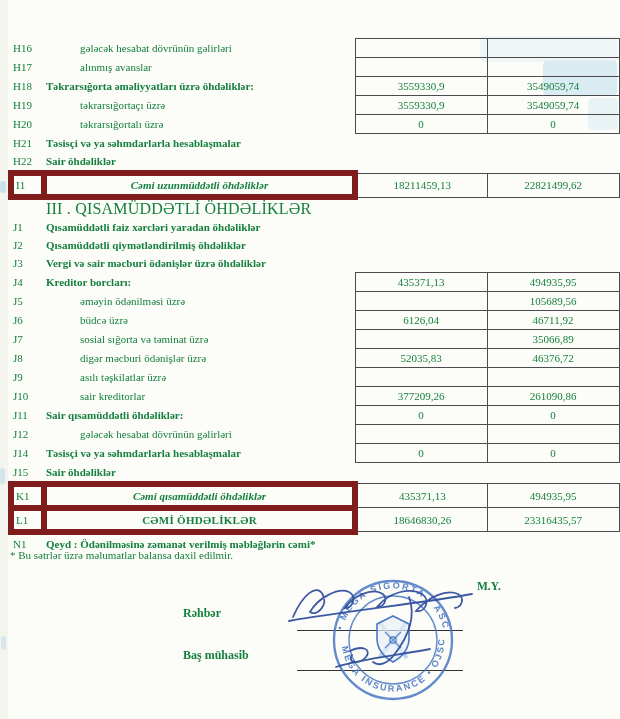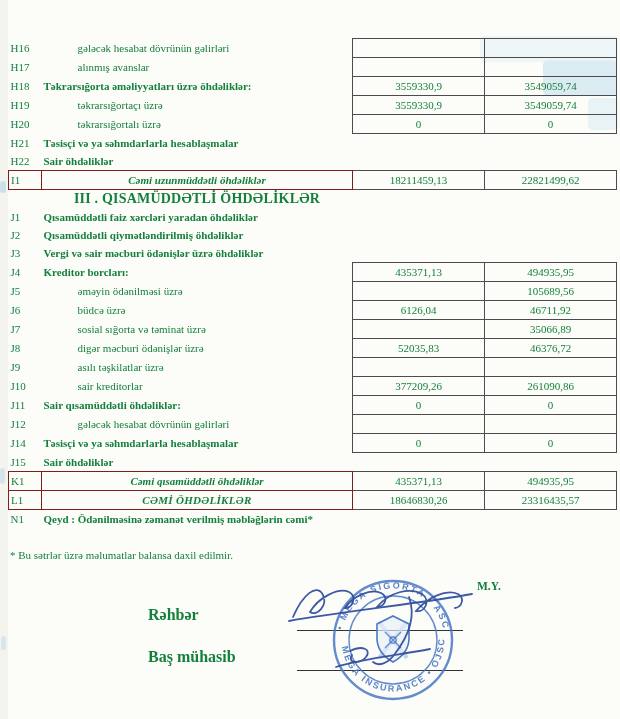--- a/index.html
+++ b/index.html
@@ -23,30 +23,30 @@
     position:absolute;left:8px;top:38px;width:608px;
     border-collapse:collapse;table-layout:fixed;z-index:2;
   }
   table.sheet td{
     height:18px;padding:0 2px;font-size:11px;line-height:12px;
     vertical-align:middle;white-space:nowrap;overflow:hidden;
   }
   td.code{padding-left:2px;}
   td.val{text-align:center;}
   tr.boxed td.val{border:1px solid #4c4c4c;margin-top:39px;}
-  tr.full td{border:1px solid #7f1d1d;}
+  tr.full td{border:6px solid #7f1d1d;}
   tr.s-indent td.label{padding-left:36px;}
   tr.s-bold td.label{font-weight:700;}
   tr.s-total td.label{font-weight:700;font-style:italic;text-align:center;}
-  tr.s-caps td.label{font-weight:700;text-align:center;letter-spacing:.3px;font-style:italic;}
-  tr.s-section td.label{font-weight:700;text-align:center;font-size:14px;letter-spacing:.2px;}
+  tr.s-caps td.label{font-weight:700;text-align:center;letter-spacing:.3px;}
+  tr.s-section td.label{font-weight:400;font-size:16px;letter-spacing:.2px;}
 
   .footnote{position:absolute;left:10px;top:549px;font-size:11px;z-index:2;}
 
-  .sig-label{position:absolute;font-size:16px;font-weight:700;z-index:2;}
+  .sig-label{position:absolute;font-size:12px;font-weight:700;z-index:2;margin-left:35px;}
   .lbl-director{left:148px;top:606px;}
   .lbl-accountant{left:148px;top:648px;}
   .sig-line{position:absolute;height:1px;border-bottom:1.3px solid #333;width:166px;left:297px;z-index:2;}
   .line1{top:629px;}
   .line2{top:669px;}
   .my{position:absolute;left:477px;top:580px;font-size:11.5px;font-weight:700;z-index:2;}
 
   svg.stamp{position:absolute;left:323px;top:570px;z-index:3;}
   svg.overlay{position:absolute;left:0;top:0;z-index:4;pointer-events:none;}
 </style>

